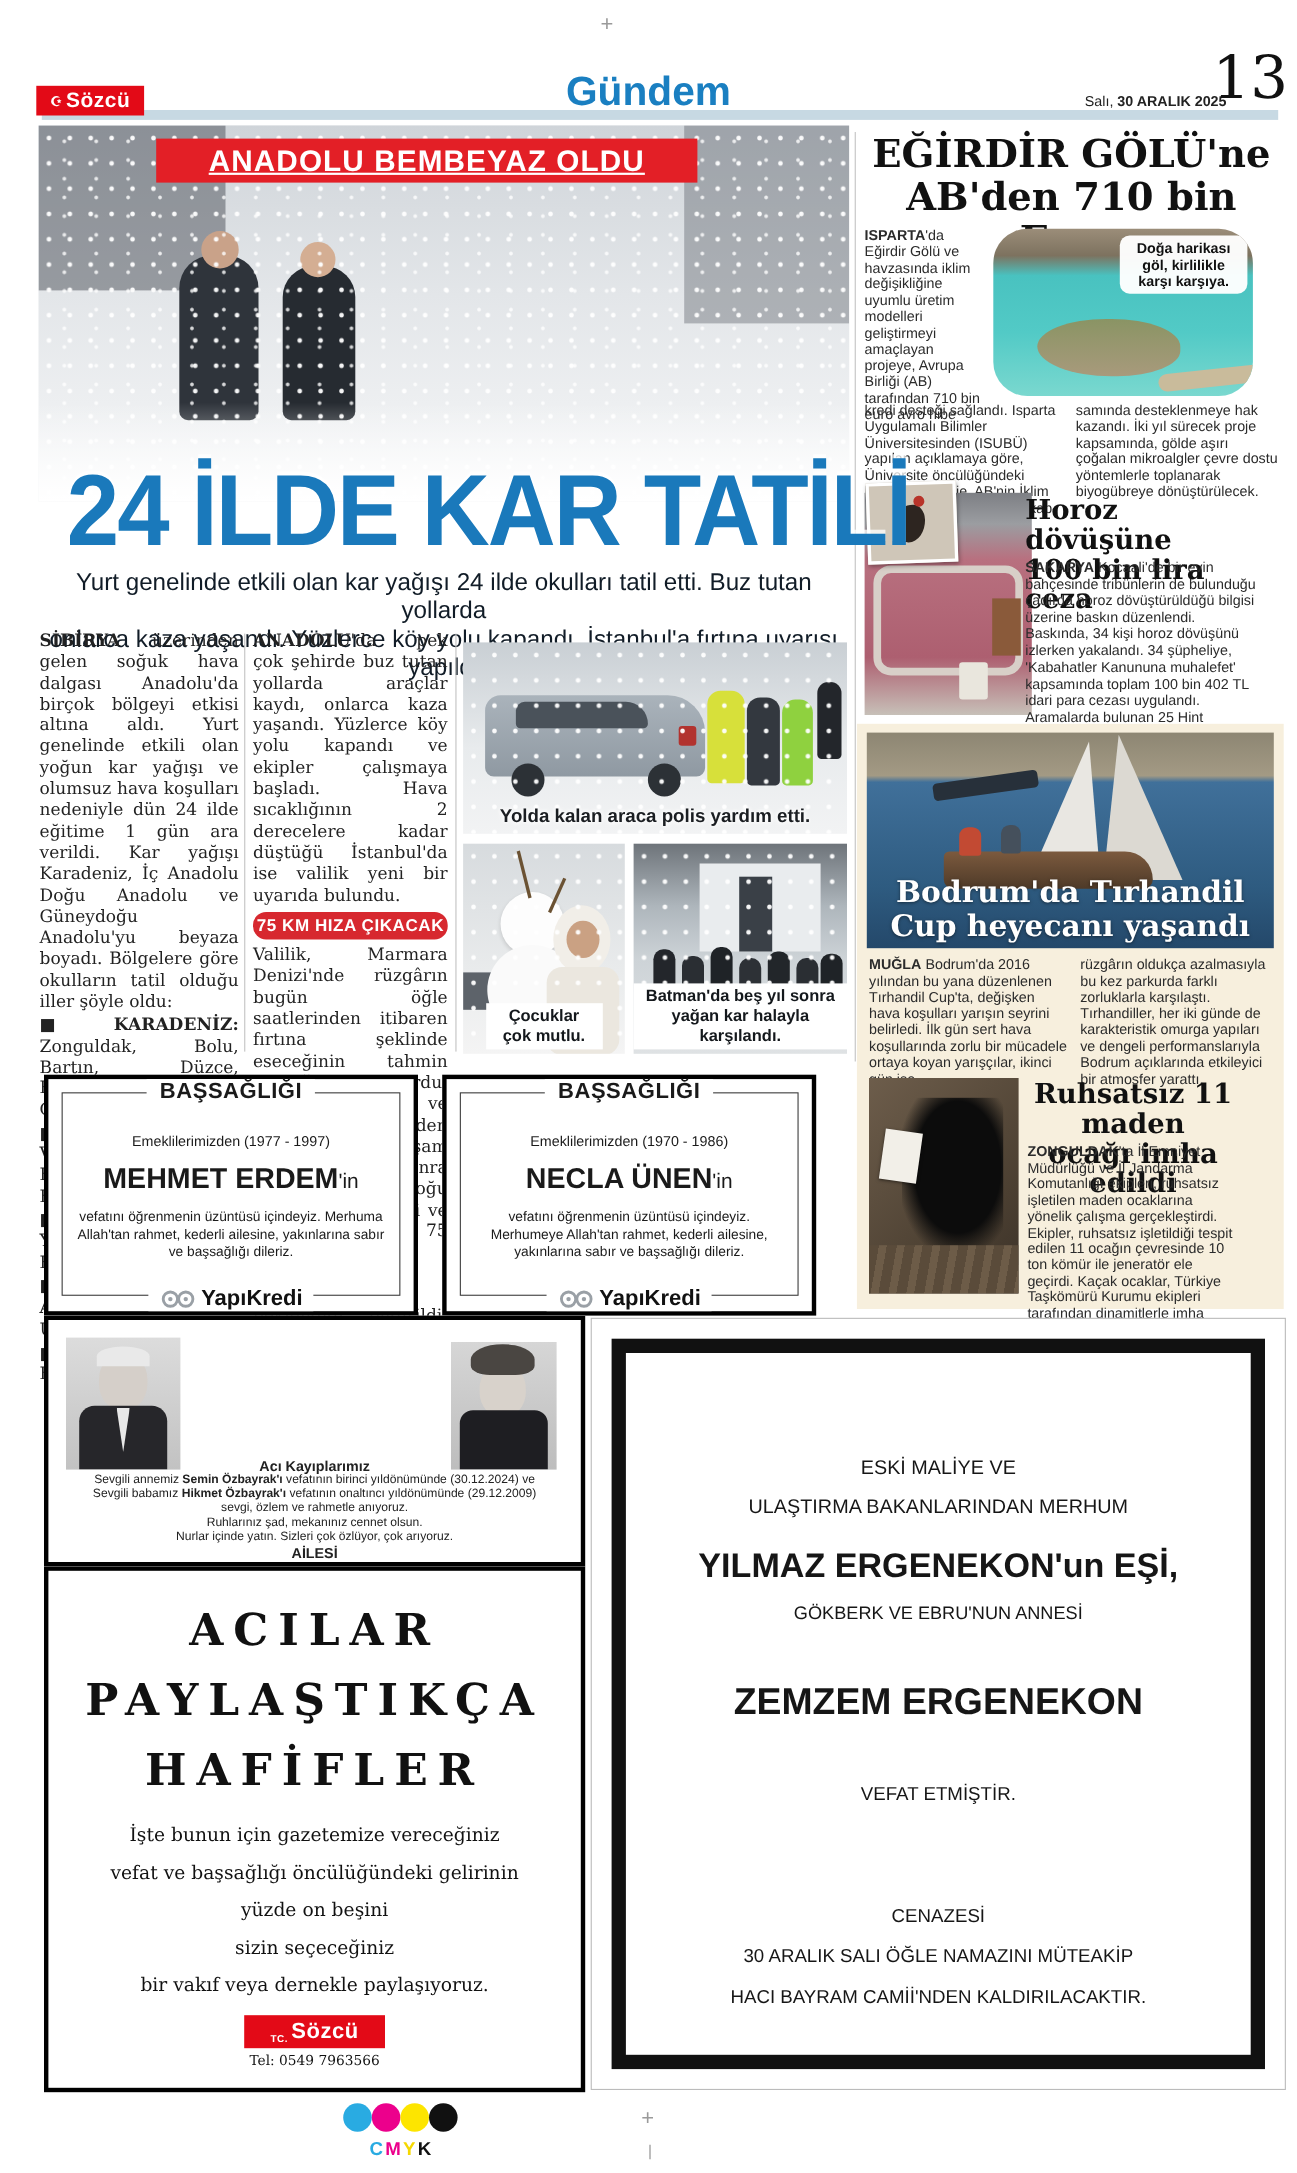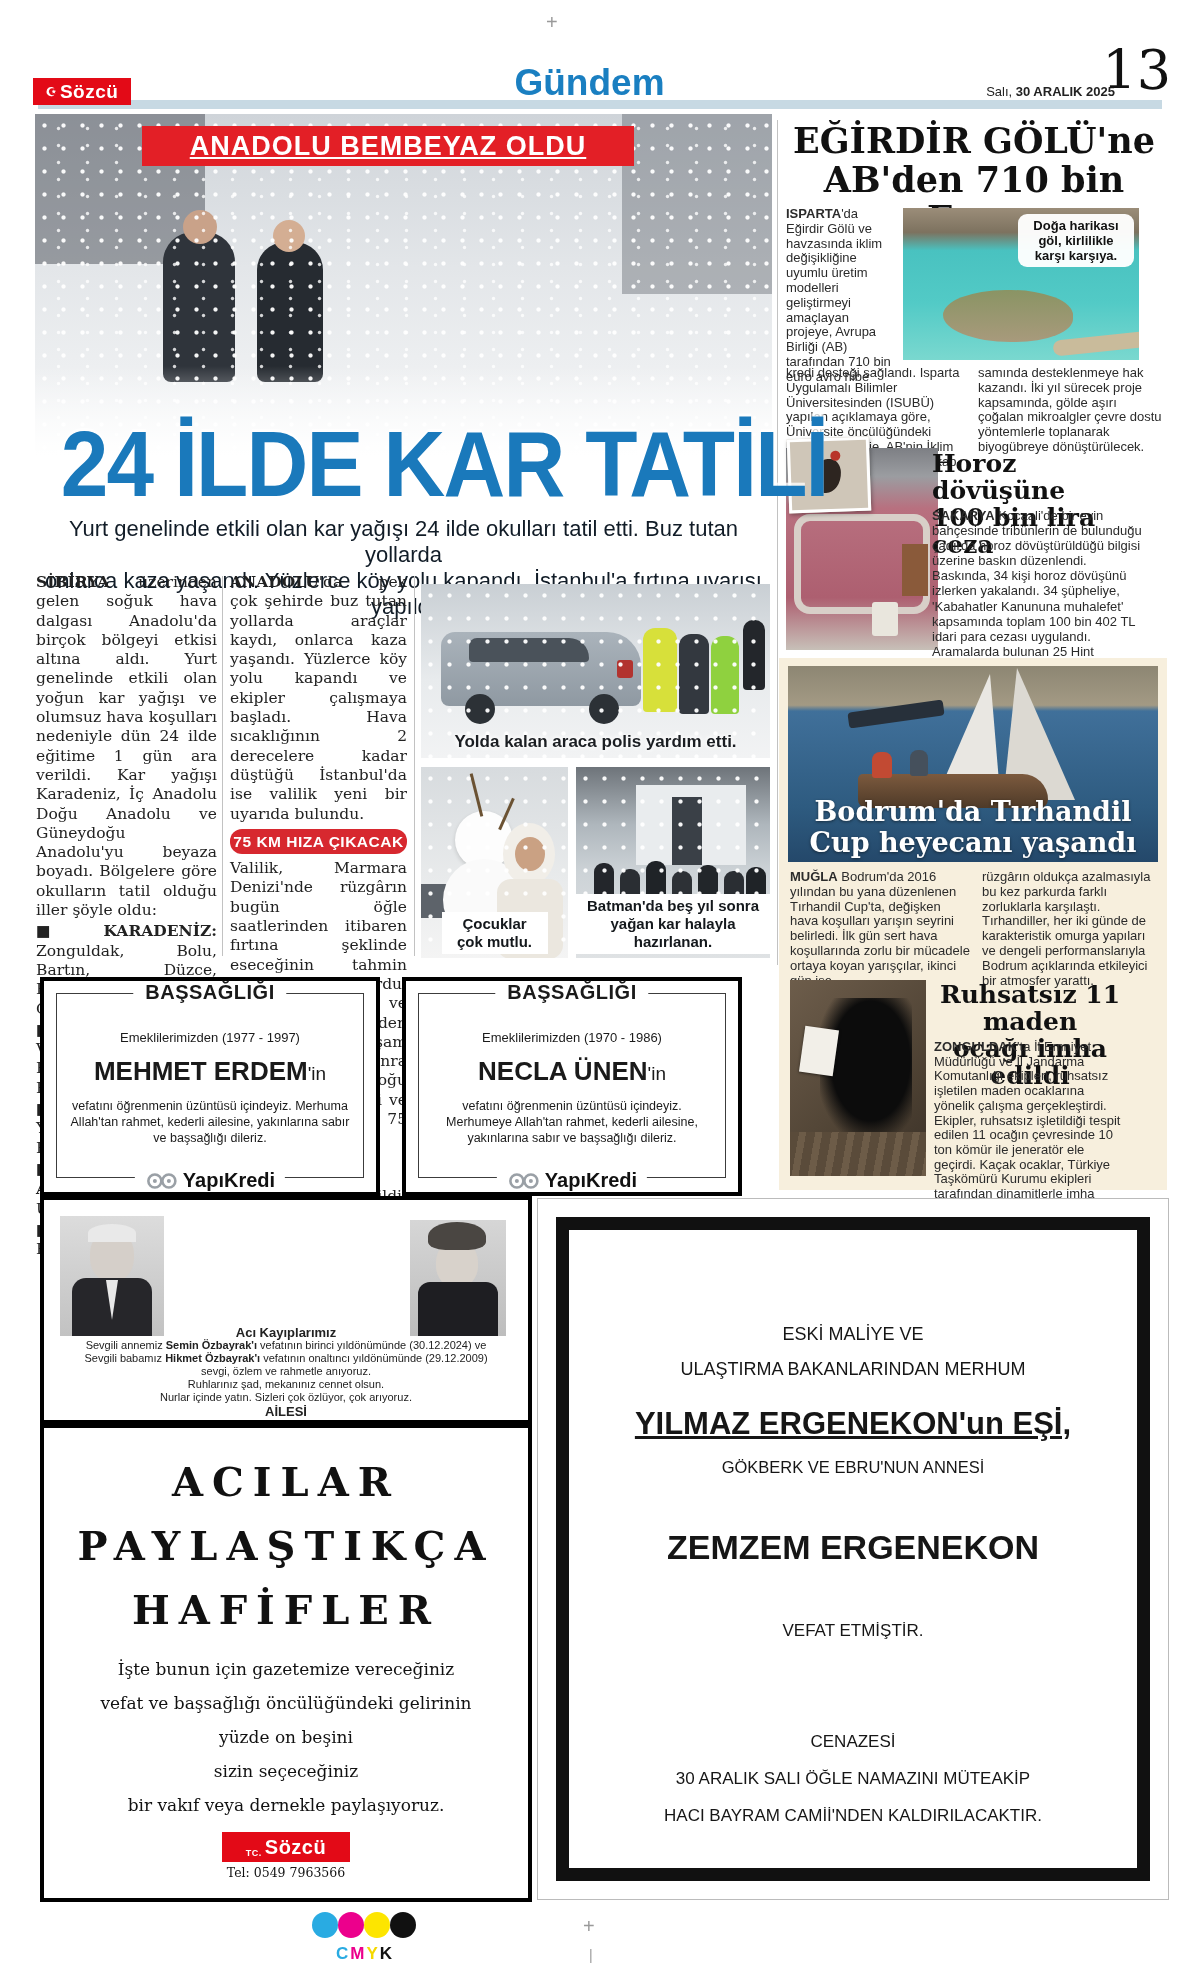--- a/index.html
+++ b/index.html
@@ -151,35 +151,35 @@
     <div class="abs" style="left:76px;top:112px;width:66px;height:80px;background:#ebe7df;border-radius:14px;"></div>
     <div class="snowdots"></div>
     <div class="capbox" style="left:50%;transform:translateX(-50%);bottom:4px;width:92px;">Çocuklar çok mutlu.</div>
   </div>
 
   <div class="abs ph" style="left:576px;top:767px;width:194px;height:191px;background:linear-gradient(180deg,#6e747a 0%,#aeb6bc 30%,#cdd3d7 55%,#dfe2e4 100%);">
     <div class="abs" style="left:60px;top:18px;width:110px;height:80px;background:#e9ecee;"></div>
     <div class="abs" style="left:96px;top:30px;width:30px;height:68px;background:#3a4047;"></div>
     <div class="abs" style="left:18px;top:96px;width:20px;height:56px;background:#23262b;border-radius:9px 9px 3px 3px;box-shadow:26px 6px 0 #2a2e33,52px -2px 0 #1f2327,78px 8px 0 #2d3136,104px 2px 0 #22262a,130px 8px 0 #2a2e33,152px 4px 0 #1f2327;"></div>
     <div class="snowdots"></div>
-    <div class="capbox" style="left:50%;transform:translateX(-50%);bottom:4px;width:182px;">Batman'da beş yıl sonra yağan kar halayla hazırlanan.</div>
+    <div class="capbox" style="left:50%;transform:translateX(-50%);bottom:4px;width:182px;">Batman'da beş yıl sonra yağan kar halayla karşılandı.</div>
   </div>
 
   <div class="abs vrule" style="left:777px;top:120px;height:845px;"></div>
 
   <div class="abs rc-head ctr" style="left:783px;top:121px;width:382px;font-size:35px;line-height:39px;">
     <div>EĞİRDİR GÖLÜ'ne</div>
     <div>AB'den 710 bin Euro</div>
   </div>
 
   <div class="abs rc-body" style="left:786px;top:207px;width:112px;">
     <span class="b">ISPARTA</span><span>'da Eğirdir Gölü ve havzasında iklim değişikliğine uyumlu üretim modelleri geliştirmeyi amaçlayan projeye, Avrupa Birliği (AB) tarafından 710 bin euro avro hibe</span>
   </div>
 
-  <div class="abs ph" style="left:903px;top:208px;width:236px;height:152px;background:linear-gradient(180deg,#9b8d79 0%,#7d725f 16%,#49c2c0 28%,#52cac6 62%,#7ad8cf 100%);">
+  <div class="abs ph" style="left:903px;top:208px;width:236px;height:152px;background:linear-gradient(180deg,#9b8d79 0%,#7d725f 16%,#49c2c0 28%,#52cac6 62%,#7ad8cf 100%);border-radius:31px;">
     <div class="abs" style="left:40px;bottom:18px;width:130px;height:52px;background:linear-gradient(#8a9464,#a89a7c);border-radius:50% 50% 46% 54%;"></div>
     <div class="abs" style="left:150px;bottom:8px;width:90px;height:16px;background:#c9bb9b;border-radius:8px 0 0 8px;transform:rotate(-6deg);"></div>
     <div class="abs ctr" style="right:5px;top:6px;width:106px;background:rgba(255,255,255,.96);border-radius:9px;padding:4px 5px;font-size:13px;font-weight:bold;line-height:15px;color:#111;">Doğa harikası göl, kirlilikle karşı karşıya.</div>
   </div>
 
   <div class="abs rc-body" style="left:786px;top:366px;width:180px;">kredi desteği sağlandı. Isparta Uygulamalı Bilimler Üniversitesinden (ISUBÜ) yapılan açıklamaya göre, Üniversite öncülüğündeki hazırlanan proje, AB'nin İklim Değişikliği Hibe Programı kap-</div>
   <div class="abs rc-body" style="left:978px;top:366px;width:184px;">samında desteklenmeye hak kazandı. İki yıl sürecek proje kapsamında, gölde aşırı çoğalan mikroalgler çevre dostu yöntemlerle toplanarak biyogübreye dönüştürülecek.</div>
 
   <div class="abs ph" style="left:786px;top:448px;width:152px;height:202px;background:linear-gradient(180deg,#7d7f84 0%,#9b9da1 14%,#b8707f 30%,#ad5f70 74%,#c7c0b8 100%);">
     <div class="abs" style="left:8px;top:66px;right:8px;bottom:36px;border:7px solid #d8cfc8;border-radius:16px;"></div>
@@ -312,21 +312,21 @@
         <span>Sözcü</span>
       </div>
       <div class="ctr serifad" style="font-size:12.5px;margin-top:3px;">Tel: 0549 7963566</div>
     </div>
   </div>
 
   <div class="abs" style="left:537px;top:1198px;width:630px;height:700px;border:1px solid #bbbbbb;background:#fff;">
     <div class="abs" style="left:18px;top:18px;right:18px;bottom:18px;border:13px solid #111;padding-left:32px;">
       <div class="zline" style="top:94px;font-size:18px;">ESKİ MALİYE VE</div>
       <div class="zline" style="top:129px;font-size:18px;">ULAŞTIRMA BAKANLARINDAN MERHUM</div>
-      <div class="zline b" style="top:176px;font-size:31px;text-decoration:underline;">YILMAZ ERGENEKON'un EŞİ,</div>
+      <div class="zline b" style="top:176px;font-size:31px;">YILMAZ ERGENEKON'un EŞİ,</div>
       <div class="zline" style="top:228px;font-size:16.5px;">GÖKBERK VE EBRU'NUN ANNESİ</div>
       <div class="zline b" style="top:298px;font-size:34px;">ZEMZEM ERGENEKON</div>
       <div class="zline" style="top:391px;font-size:17px;">VEFAT ETMİŞTİR.</div>
       <div class="zline" style="top:502px;font-size:17px;">CENAZESİ</div>
       <div class="zline" style="top:539px;font-size:17px;">30 ARALIK SALI ÖĞLE NAMAZINI MÜTEAKİP</div>
       <div class="zline" style="top:576px;font-size:17px;">HACI BAYRAM CAMİİ'NDEN KALDIRILACAKTIR.</div>
     </div>
   </div>
 
   <div class="abs" style="left:312px;top:1912px;width:26px;height:26px;border-radius:50%;background:#29abe2;"></div>

